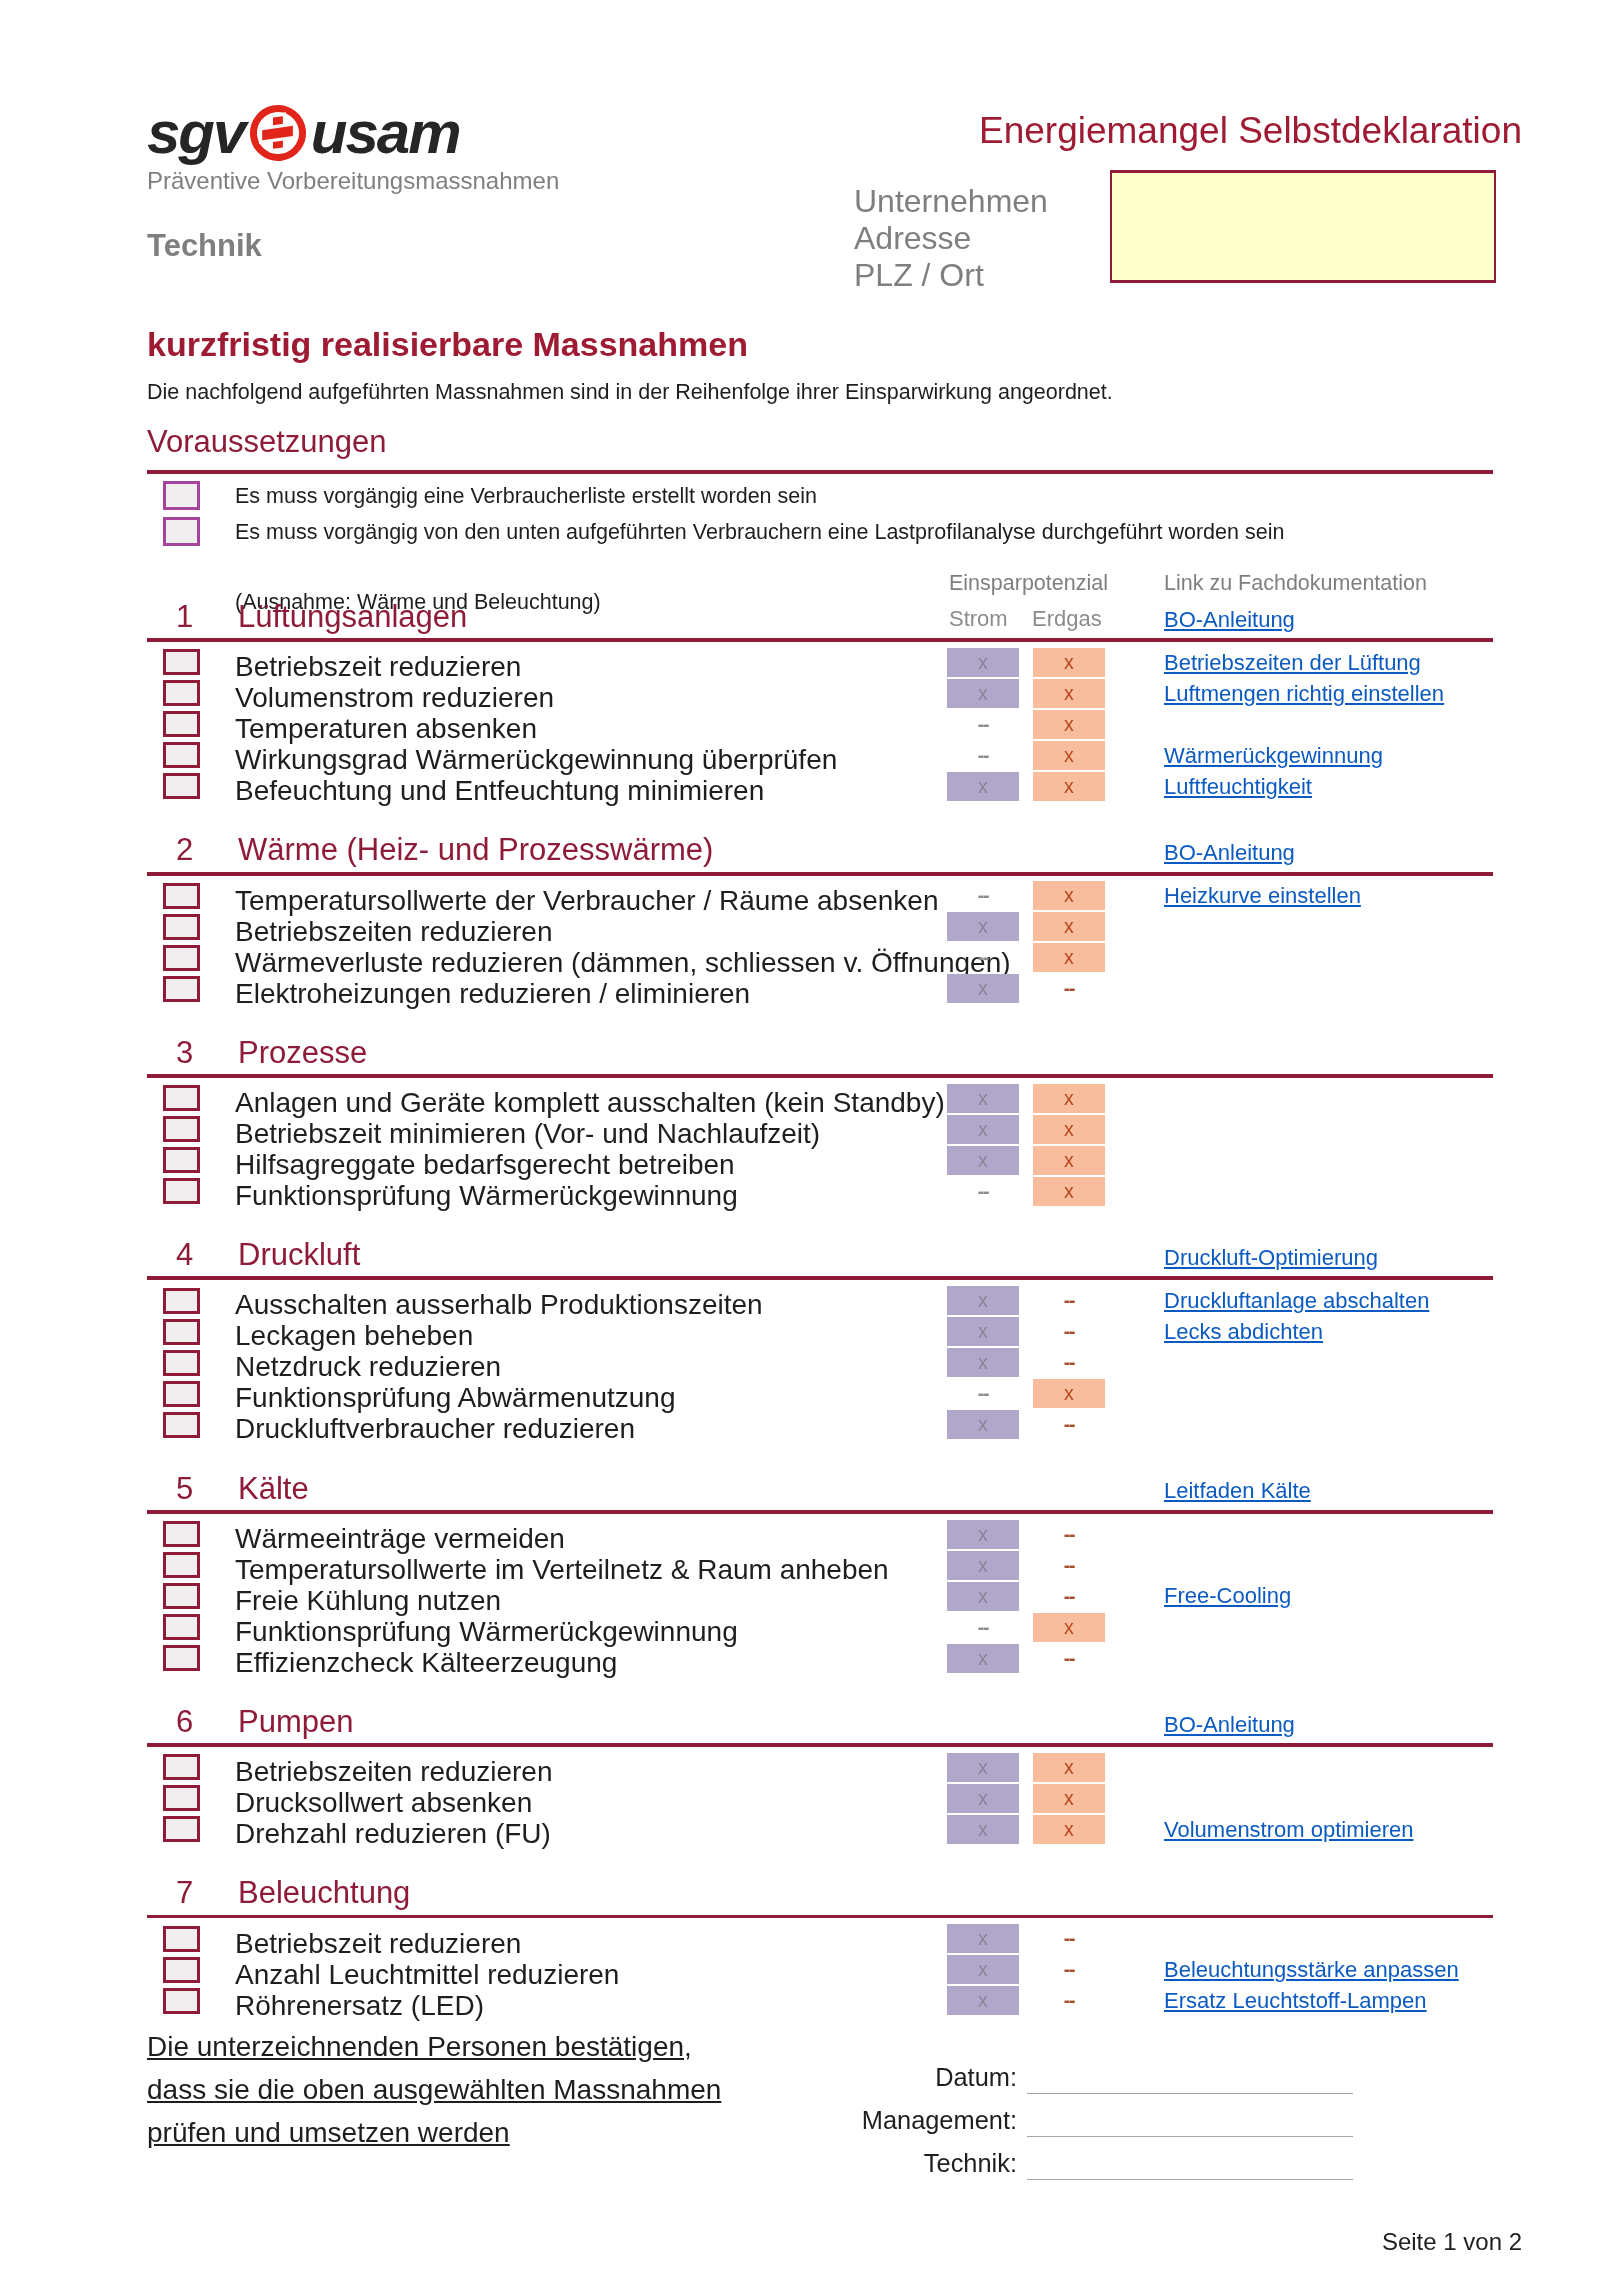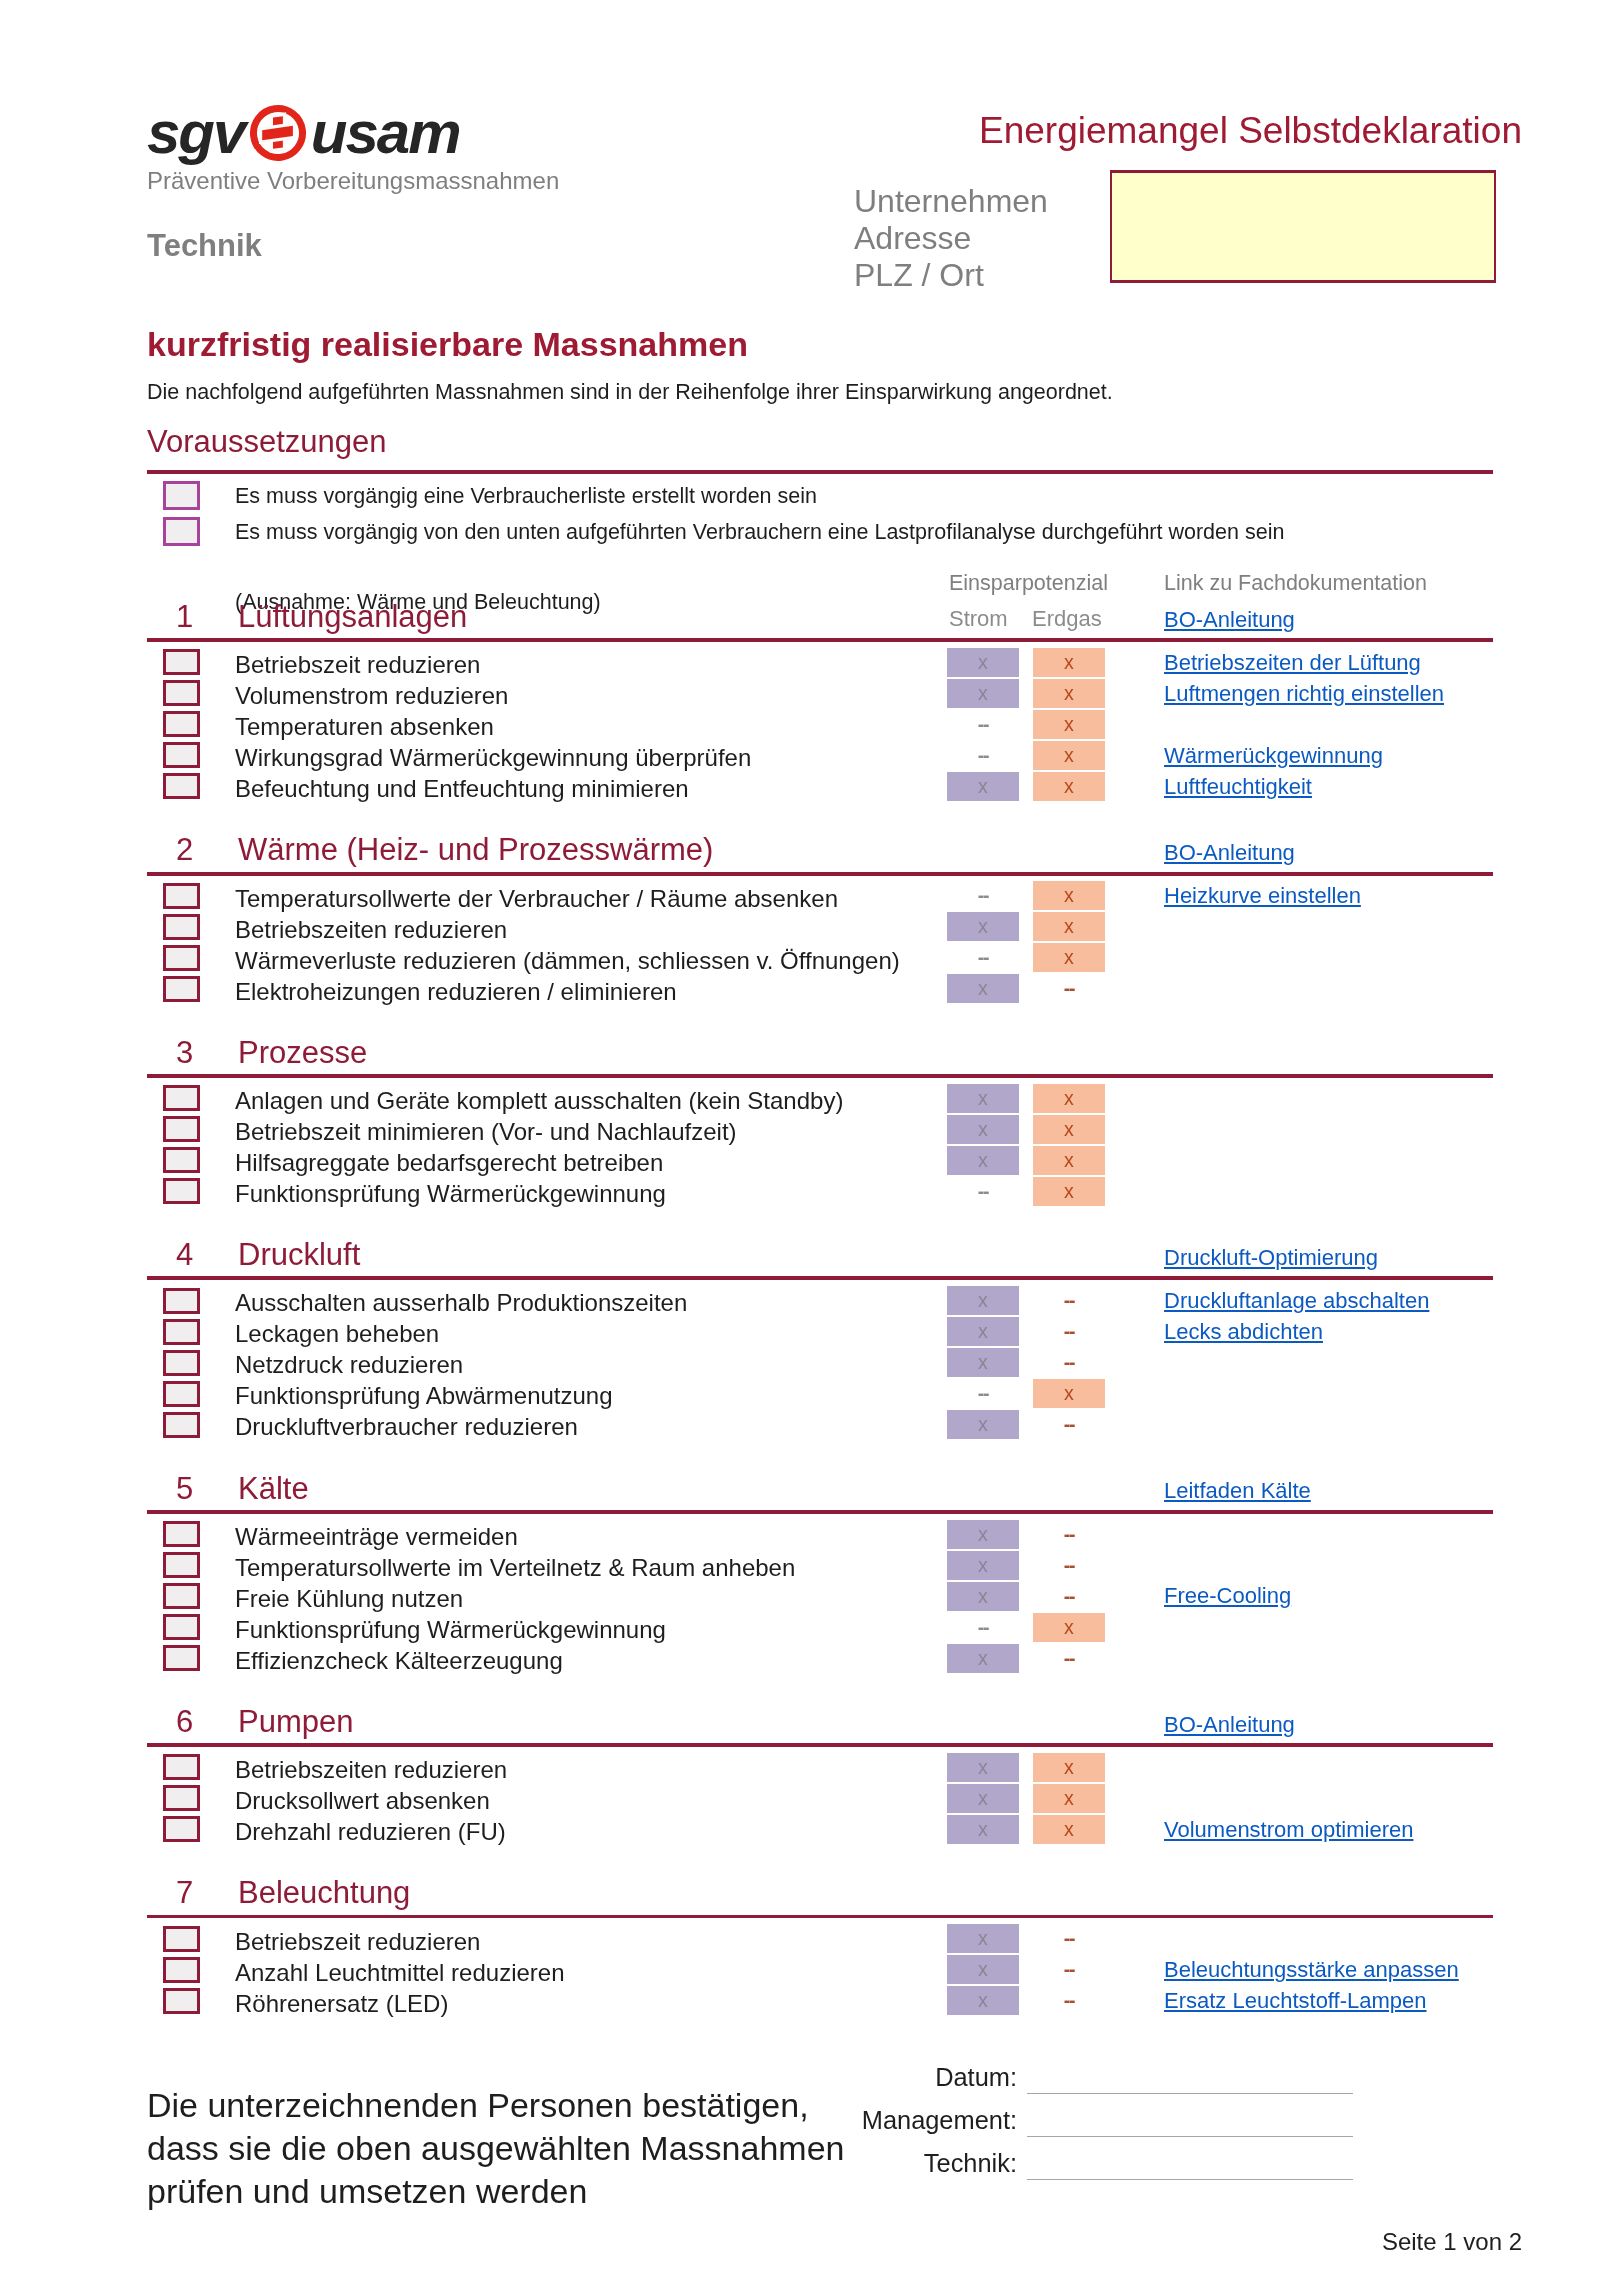--- a/index.html
+++ b/index.html
@@ -50,36 +50,36 @@
   .section{margin-bottom:30px;}
   .section-head{position:relative;height:38px;}
   .sec-num{position:absolute;left:29px;top:0;font-size:31px;color:var(--accent);}
   .sec-title{position:absolute;left:91px;top:0;font-size:31px;color:var(--accent);white-space:nowrap;}
   .sec-link{position:absolute;left:1017px;top:7.8px;}
   .sec-rule{height:3.9px;background:var(--accent);margin-top:1.3px;}
   .rows{padding-top:5.2px;}
   .m-row{position:relative;height:31px;}
   .m-check{position:absolute;left:16.3px;top:2px;width:37px;height:26px;box-sizing:border-box;
            border:3.3px solid var(--accent);background:#F0EEEE;}
-  .m-label{position:absolute;left:88px;top:3.9px;font-size:24px;white-space:nowrap;}
+  .m-label{position:absolute;left:88px;top:3.9px;font-size:28px;white-space:nowrap;}
   .cell{position:absolute;top:0.7px;width:72px;height:29px;line-height:29px;text-align:center;
         font-size:19.6px;}
   .cell.strom{left:800px;}
   .cell.erdgas{left:886px;}
   .cell.xbox.strom{background:var(--strom_fill);color:var(--strom_x);}
   .cell.xbox.erdgas{background:var(--erdgas_fill);color:var(--erdgas_x);}
   .cell.dash{font-weight:bold;letter-spacing:-1.3px;}
   .cell.dash.strom{color:#8C8C8C;}
   .cell.dash.erdgas{color:#A6502F;}
   .m-link{position:absolute;left:1017px;top:2.6px;}
 
   a.doc-link{color:var(--link_blue);text-decoration:underline;font-size:22px;white-space:nowrap;cursor:pointer;}
 
   
-  .footer-confirm{position:absolute;left:0;top:1986px;font-size:34px;line-height:43px;}
+  .footer-confirm{position:absolute;left:0;top:1927px;font-size:28px;line-height:43px;text-decoration:underline;}
   .sig-rows{position:absolute;left:0;top:1961px;width:100%;}
   .sig-row{position:relative;height:43px;}
   .sig-label{position:absolute;right:476px;top:3.9px;font-size:25.4px;}
   .sig-line{position:absolute;left:880px;top:34px;width:326px;border-bottom:1.3px solid #A6A6A6;height:0;}
   .page-num{position:absolute;right:-29px;top:2130px;font-size:24px;}
 </style>
 </head>
 <body>
 
 <div class="page">

